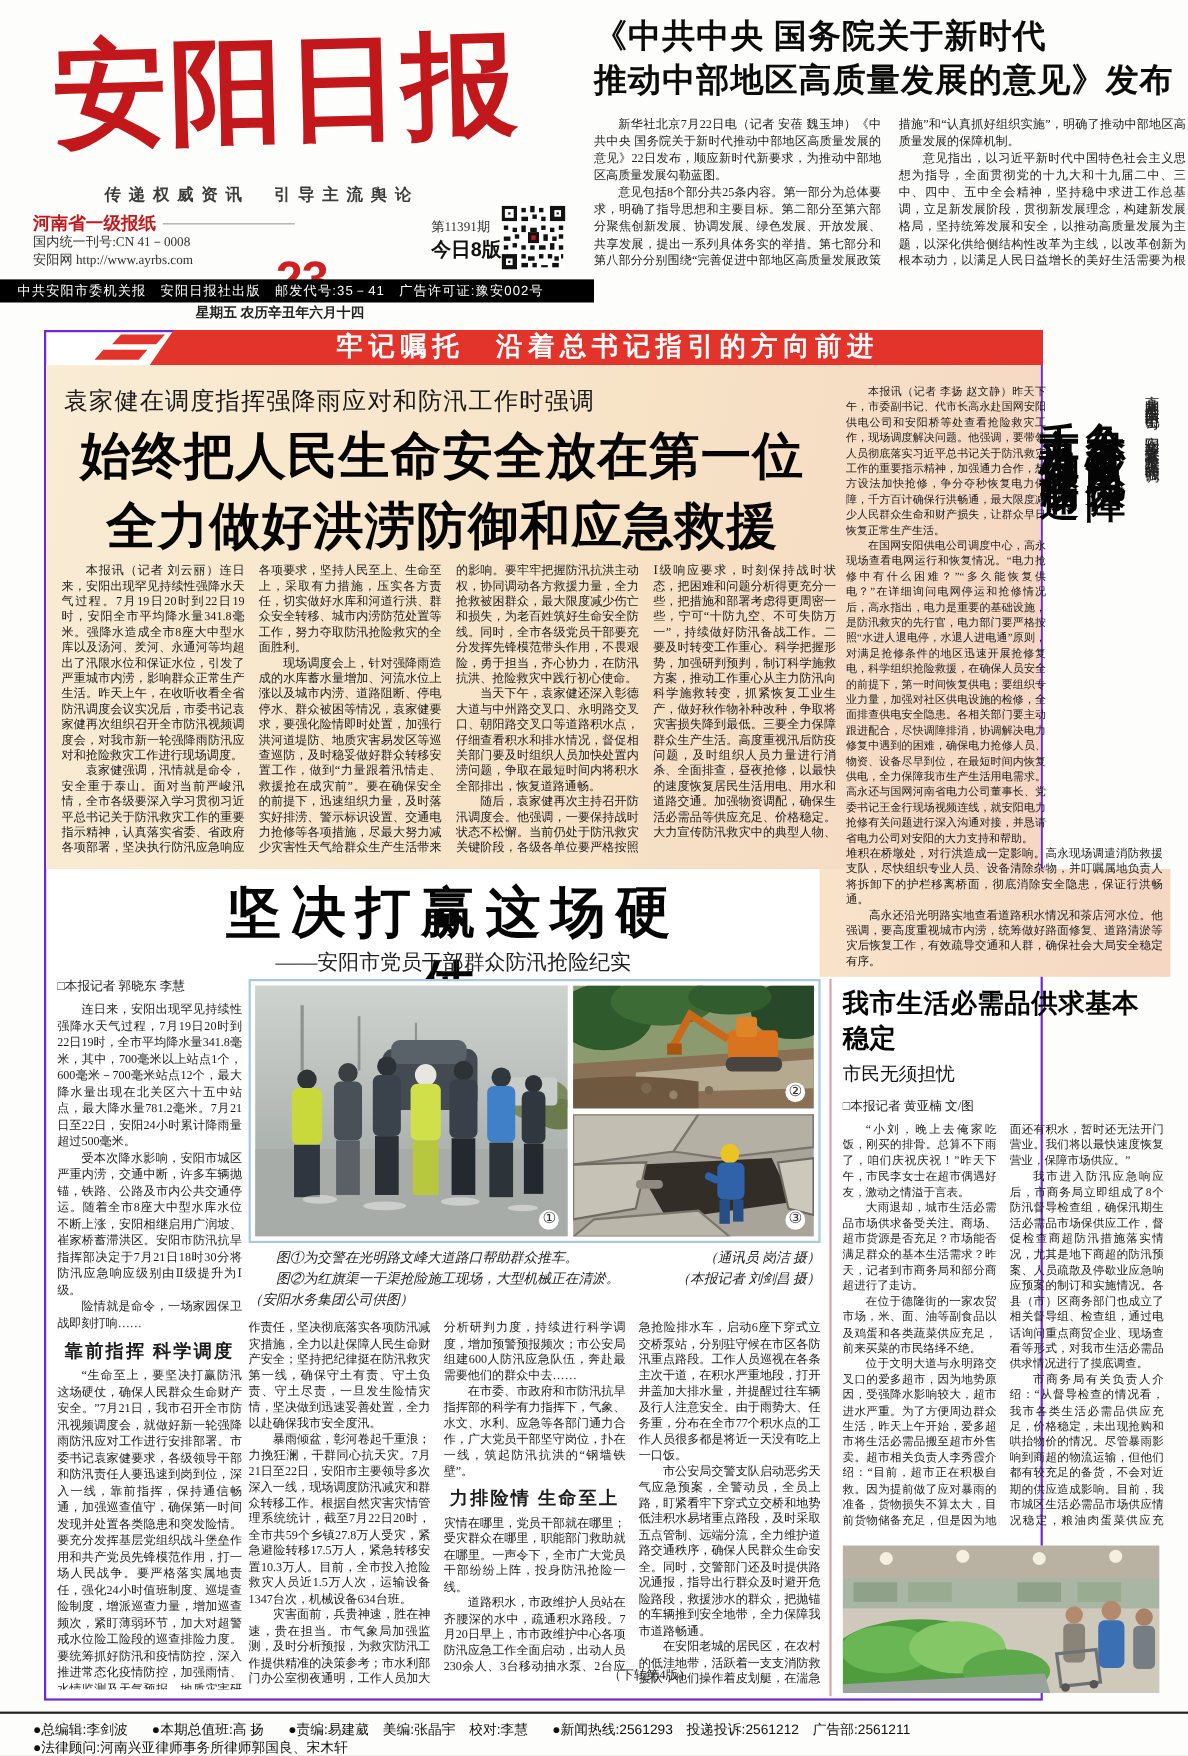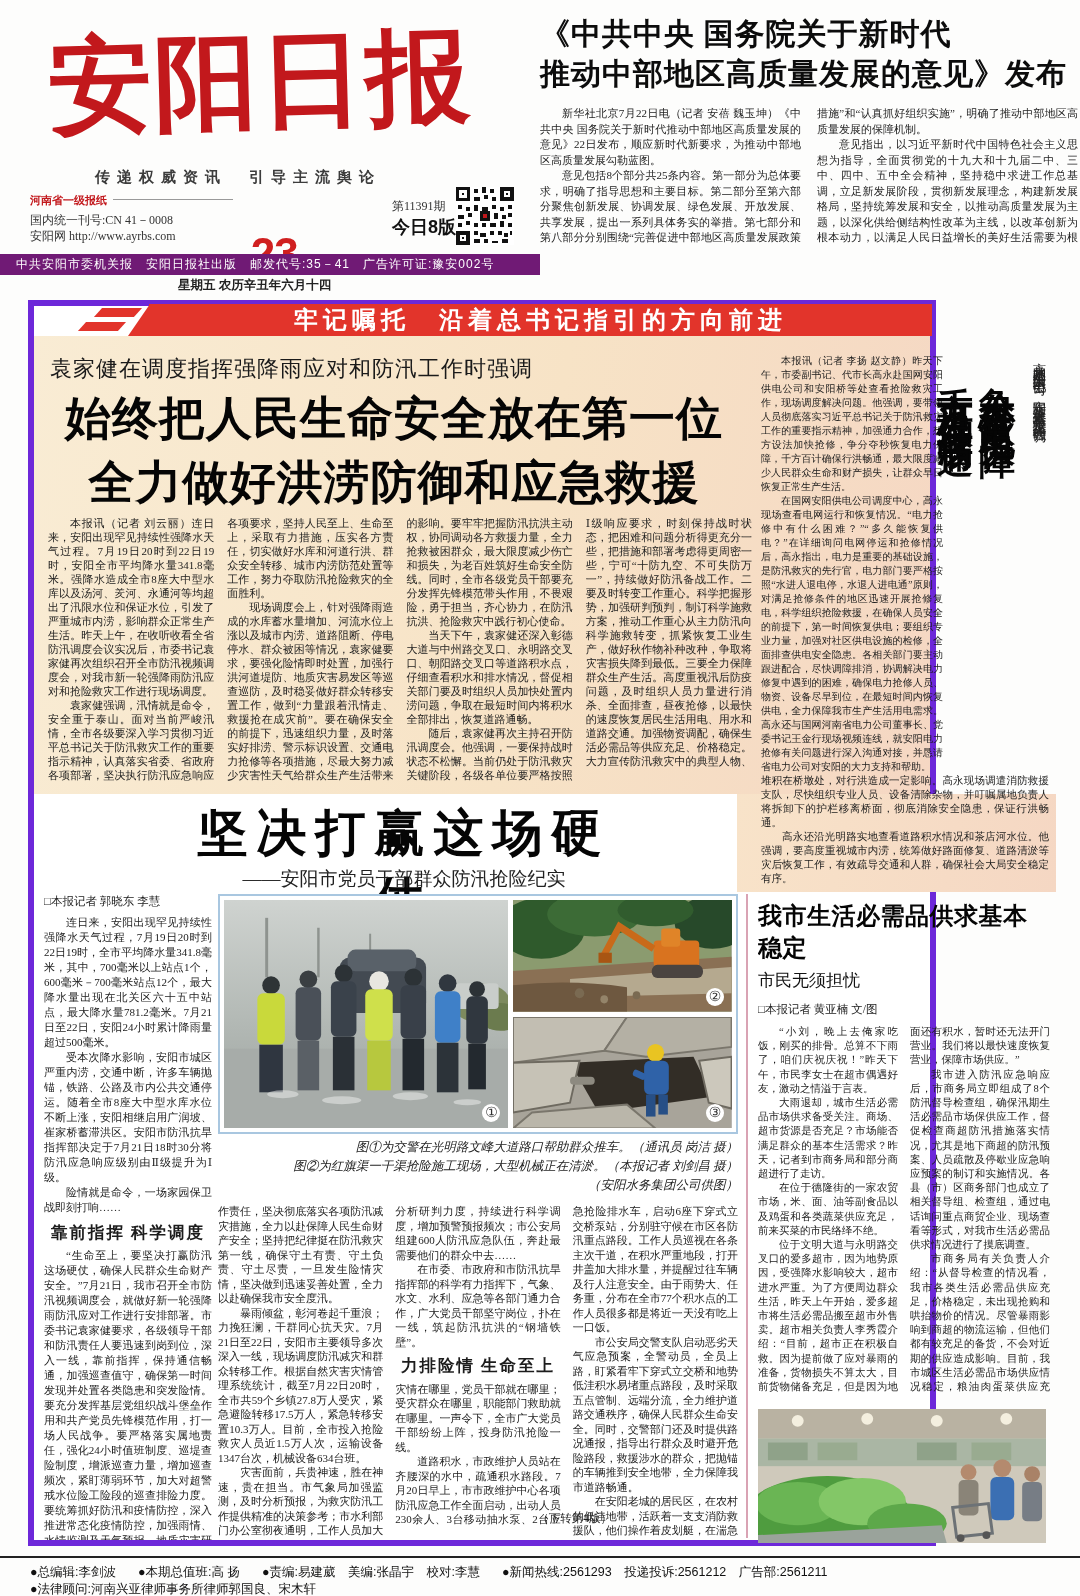--- a/index.html
+++ b/index.html
@@ -6,46 +6,46 @@
   #page{position:relative;width:1080px;height:1596px;background:#fdfdfc;margin:0 auto;
         font-family:"Liberation Serif","DejaVu Serif",serif;color:#111;overflow:hidden;}
   
   .mh-title{position:absolute;left:30px;top:6px;width:460px;height:158px;
     font-family:"DejaVu Serif",serif;font-weight:bold;color:#c2181c;
     font-size:104px;line-height:150px;text-align:center;letter-spacing:2px;
     transform:rotate(-1.5deg);white-space:nowrap;}
   .mh-tagline{position:absolute;left:28px;top:168px;width:420px;text-align:center;
     font-family:"Liberation Sans",sans-serif;font-weight:bold;font-size:15px;
     letter-spacing:7px;color:#3c3c3c;}
-  .mh-grade{position:absolute;left:30px;top:193px;font-size:11px;font-weight:bold;color:#c2181c;
+  .mh-grade{position:absolute;left:30px;top:193px;font-size:16px;font-weight:bold;color:#c2181c;
     font-family:Liberation Mono, monospace;}
   .mh-grade:after{content:"";display:inline-block;width:120px;height:1px;background:#999;vertical-align:4px;margin-left:6px;}
   .mh-issn{position:absolute;left:30px;top:212px;font-size:12px;color:#333;}
   .mh-web{position:absolute;left:30px;top:228px;font-size:12px;color:#333;}
   .mh-date{position:absolute;left:178px;top:192px;width:140px;text-align:center;}
   .mh-date .row1{display:flex;align-items:baseline;justify-content:center;margin-top:44px;}
   .mh-date .dpre,.mh-date .dsuf{font-size:15px;font-weight:bold;color:#222;}
   .mh-date .dday{font-size:44px;line-height:36px;font-weight:bold;color:#d01f1f;
      font-family:"Liberation Sans",sans-serif;letter-spacing:-1px;padding:0 2px;}
   .mh-date .row2{font-size:12.5px;color:#222;margin-top:3px;white-space:nowrap;font-weight:bold;}
   .mh-issue{position:absolute;left:392px;top:198px;width:72px;text-align:left;}
   .mh-issue .no{font-size:12px;color:#333;}
   .mh-issue .pages{font-size:18px;font-weight:bold;margin-top:0;font-family:"Liberation Sans",sans-serif;}
   .mh-qr{position:absolute;left:456px;top:187px;width:58px;height:58px;}
-  .mh-bluebar{position:absolute;left:0;top:254px;width:540px;height:21px;background:#701a75;
+  .mh-bluebar{position:absolute;left:0;top:254px;width:540px;height:21px;background:#000000;
     color:#fff;font-size:12px;line-height:21px;padding-left:16px;box-sizing:border-box;
     font-family:"Liberation Sans",sans-serif;letter-spacing:1px;white-space:nowrap;}
   
   .tstory{position:absolute;left:540px;top:14px;width:538px;}
   .tstory .hl{font-size:30px;font-weight:700;line-height:40px;letter-spacing:1px;color:#0c0c0c;}
   .tstory .body{margin-top:12px;column-count:2;column-gap:16px;height:148px;overflow:hidden;
     font-size:11px;line-height:15.5px;text-align:justify;color:#222;}
   
-  .box{position:absolute;left:28px;top:300px;width:908px;height:1246px;
-       border:6px solid #6d28d9;box-sizing:border-box;background:#fff;}
+  .box{position:absolute;left:40px;top:300px;width:908px;height:1246px;
+       border:2px solid #6d28d9;box-sizing:border-box;background:#fff;}
   .banner{position:absolute;left:115px;top:-2px;right:-2px;height:32px;background:#e2342b;
     color:#fff;font-family:"Liberation Sans",sans-serif;font-weight:bold;font-size:24px;
     line-height:32px;text-align:center;letter-spacing:5px;}
   .banner:before{content:"";position:absolute;left:-21px;top:0;width:0;height:0;
     border-bottom:32px solid #e2342b;border-left:22px solid transparent;}
   .stripe{position:absolute;background:#e2342b;transform:skewX(-42deg);}
   .stripe.s1{left:64px;top:2px;width:40px;height:9px;}
   .stripe.s2{left:48px;top:16px;width:40px;height:9px;}
   .cream{position:absolute;left:0;top:30px;width:100%;height:458px;
     background:linear-gradient(100deg,#f9ecd4 0%,#f7e3c6 55%,#f5d7c3 100%);}
@@ -88,21 +88,21 @@
     display:flex;gap:5px;}
   .photo{position:relative;overflow:hidden;background:#ccc;}
   .photo svg{display:block;width:100%;height:100%;}
   .photo-main{flex:0 0 56%;}
   .photo-stack{flex:1;display:flex;flex-direction:column;gap:5px;}
   .photo-stack .photo{flex:1;}
   .photo-num{position:absolute;right:8px;bottom:6px;width:18px;height:18px;border-radius:50%;
     background:#fff;color:#333;font-size:14px;line-height:18px;text-align:center;}
   .captions{position:absolute;left:184px;top:832px;width:520px;height:62px;
     font-size:12.5px;line-height:19px;color:#222;font-style:italic;}
-  .cap-line{display:flex;justify-content:flex-end;gap:1px;}
+  .cap-line{display:flex;justify-content:space-between;gap:1px;}
   .cap-line .cap-t{text-indent:2em;}
   .cap-line .cap-c{white-space:nowrap;}
   .feat-cols{position:absolute;left:184px;top:898px;width:520px;height:336px;
     column-count:3;column-gap:12px;font-size:11px;line-height:14.5px;overflow:hidden;color:#1c1c1c;}
   .feat-cols .plist .para:first-child{text-indent:0;}
   .jump-note{position:absolute;right:318px;bottom:14px;font-size:11.5px;color:#1c1c1c;}
   .vdivider{position:absolute;left:712px;top:588px;bottom:2px;width:2px;background:#d9a3b4;}
   
   .supply{position:absolute;left:724px;top:588px;width:292px;height:652px;overflow:hidden;}
   .supply .hl{font-weight:900;font-size:24px;letter-spacing:0.5px;color:#050505;margin-top:6px;}

